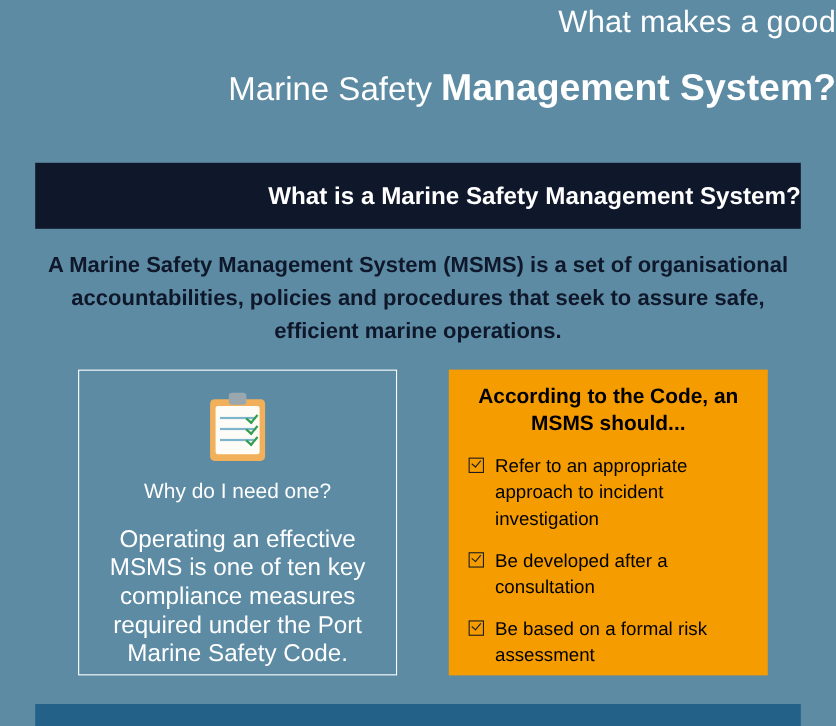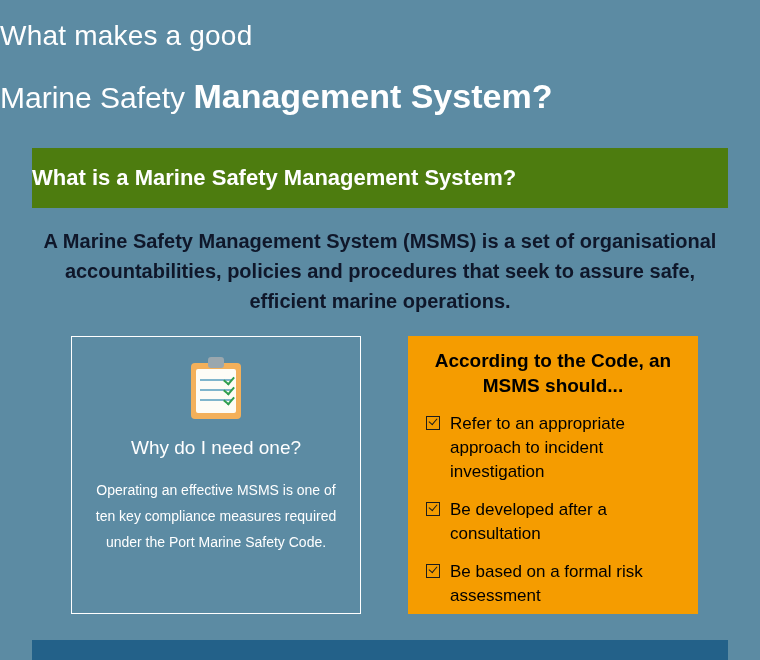--- a/index.html
+++ b/index.html
@@ -11,22 +11,21 @@
     height: 660px;
     background: #5c8ba3;
     font-family: "Liberation Sans", sans-serif;
     overflow: hidden;
     position: relative;
   }
 
   
   .header {
     width: 760px;
-    padding-top: 16px;
-    text-align: left;
+    text-align: right;
     color: #ffffff;
   }
   .header .line1 {
     font-size: 28px;
     font-weight: normal;
     letter-spacing: 0.2px;
     line-height: 40px;
   }
   .header .line2 {
     font-size: 34px;
@@ -43,24 +42,24 @@
     font-size: 34px;
   }
 
   
   .banner {
     position: absolute;
     left: 32px;
     top: 148px;
     width: 696px;
     height: 60px;
-    background: #4d7c0f;
+    background: #0f172a;
     display: flex;
     align-items: center;
-    justify-content: flex-start;
+    justify-content: flex-end;
   }
   .banner-text {
     color: #ffffff;
     font-size: 22px;
     font-weight: bold;
     text-align: center;
   }
 
   
   .intro {
@@ -143,21 +142,21 @@
   .clipboard .tick.t2 { top: 29px; }
   .clipboard .tick.t3 { top: 39px; }
 
   .card-left .q {
     margin-top: 16px;
     font-size: 19px;
     line-height: 26px;
   }
   .card-left .body {
     margin-top: 16px;
-    font-size: 14px;
+    font-size: 22px;
     line-height: 26px;
     padding: 0 22px;
   }
 
   
   .card-right {
     position: absolute;
     left: 408px;
     top: 336px;
     width: 290px;

